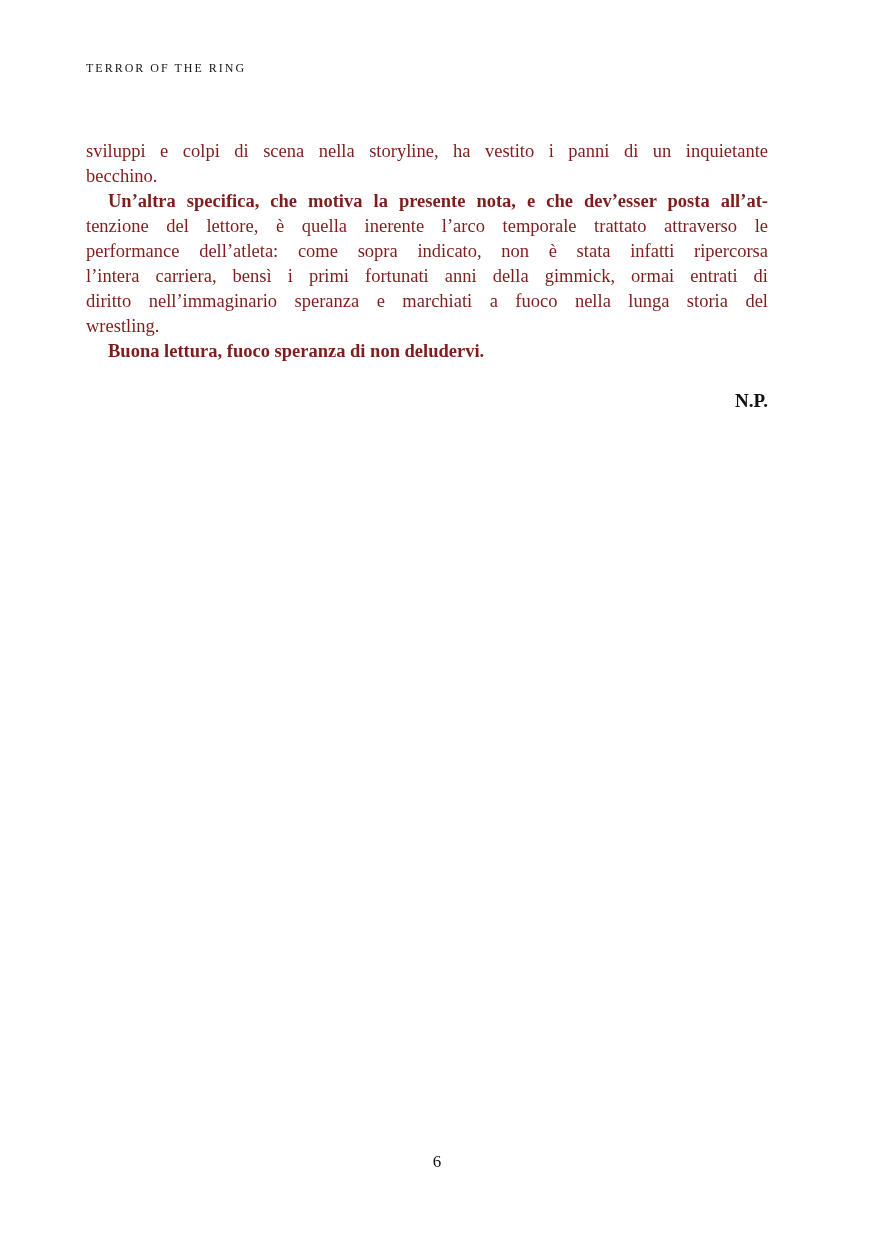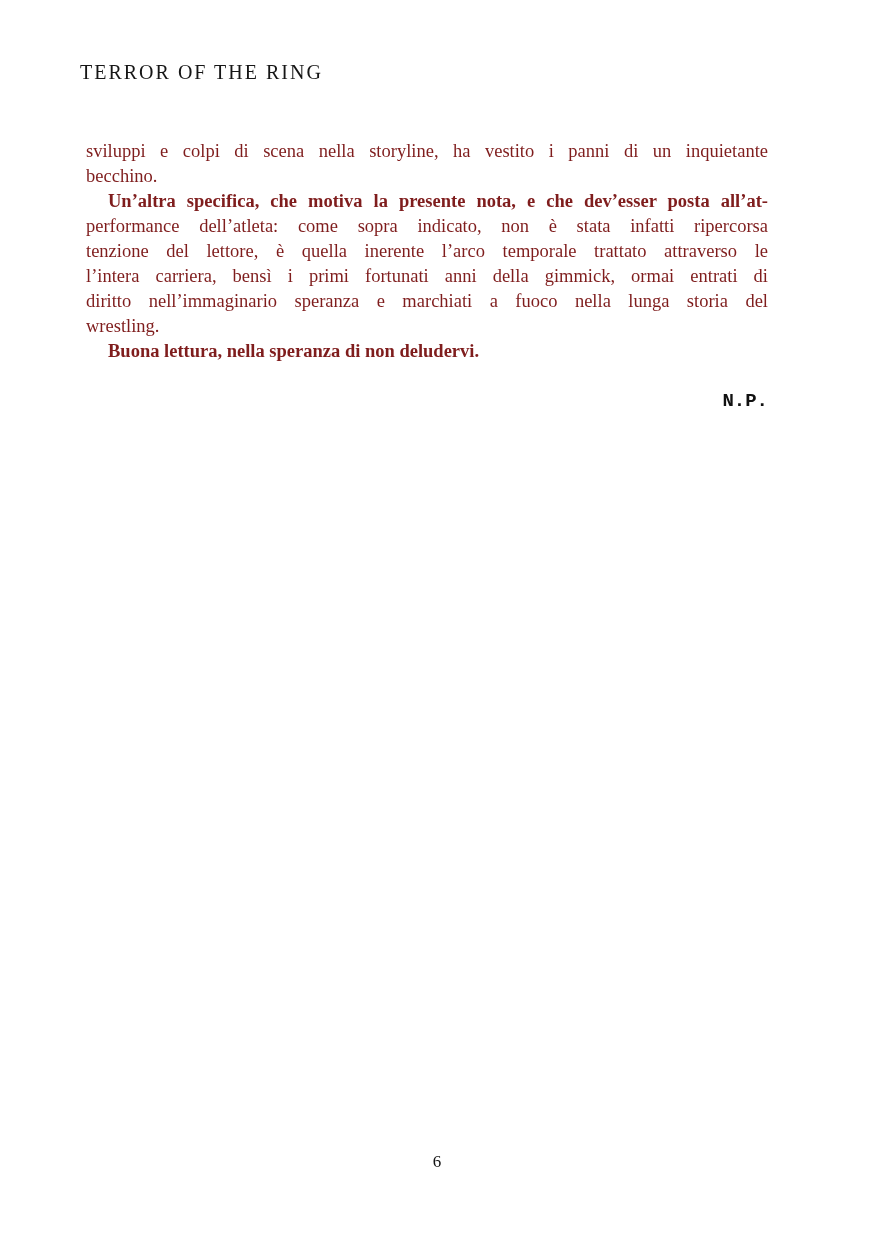--- a/index.html
+++ b/index.html
@@ -11,23 +11,23 @@
     position: relative;
     width: 874px;
     height: 1240px;
     background: #ffffff;
     color: #141414;
     font-family: "Liberation Serif", "DejaVu Serif", serif;
     overflow: hidden;
   }
   .running-head {
     position: absolute;
-    left: 80px;
+    left: 86px;
     top: 61px;
-    font-size: 20px;
+    font-size: 12px;
     letter-spacing: 2px;
     font-variant: small-caps;
     text-transform: uppercase;
     white-space: nowrap;
     color: #161616;
   }
   .body-text {
     position: absolute;
     left: 86px;
     top: 139px;
@@ -50,21 +50,20 @@
   }
   .signature {
     position: absolute;
     left: 86px;
     top: 390px;
     width: 682px;
     text-align: right;
     font-weight: bold;
     font-size: 19px;
     color: #111111;
-    font-family: Liberation Mono, monospace;
   }
   .page-number {
     position: absolute;
     left: 0;
     top: 1152px;
     width: 874px;
     text-align: center;
     font-size: 17px;
     color: #141414;
   }
@@ -73,25 +72,25 @@
 <body>
 
 <div class="page">
 
   <header class="running-head">TERROR OF THE RING</header>
 
   <main class="body-text">
     <div class="line justify">sviluppi e colpi di scena nella storyline, ha vestito i panni di un inquietante</div>
     <div class="line">becchino.</div>
     <div class="line justify indent">Un’altra specifica, che motiva la presente nota, e che dev’esser posta all’at-</div>
+    <div class="line justify">tenzione del lettore, è quella inerente l’arco temporale trattato attraverso le</div>
     <div class="line justify">performance dell’atleta: come sopra indicato, non è stata infatti ripercorsa</div>
-    <div class="line justify">tenzione del lettore, è quella inerente l’arco temporale trattato attraverso le</div>
     <div class="line justify">l’intera carriera, bensì i primi fortunati anni della gimmick, ormai entrati di</div>
     <div class="line justify">diritto nell’immaginario speranza e marchiati a fuoco nella lunga storia del</div>
     <div class="line">wrestling.</div>
-    <div class="line indent">Buona lettura, nella speranza di non deludervi.</div>
+    <div class="line indent">Buona lettura, fuoco speranza di non deludervi.</div>
   </main>
 
   <div class="signature">N.P.</div>
 
   <footer class="page-number">6</footer>
 
 </div>
 
 </body></html>

